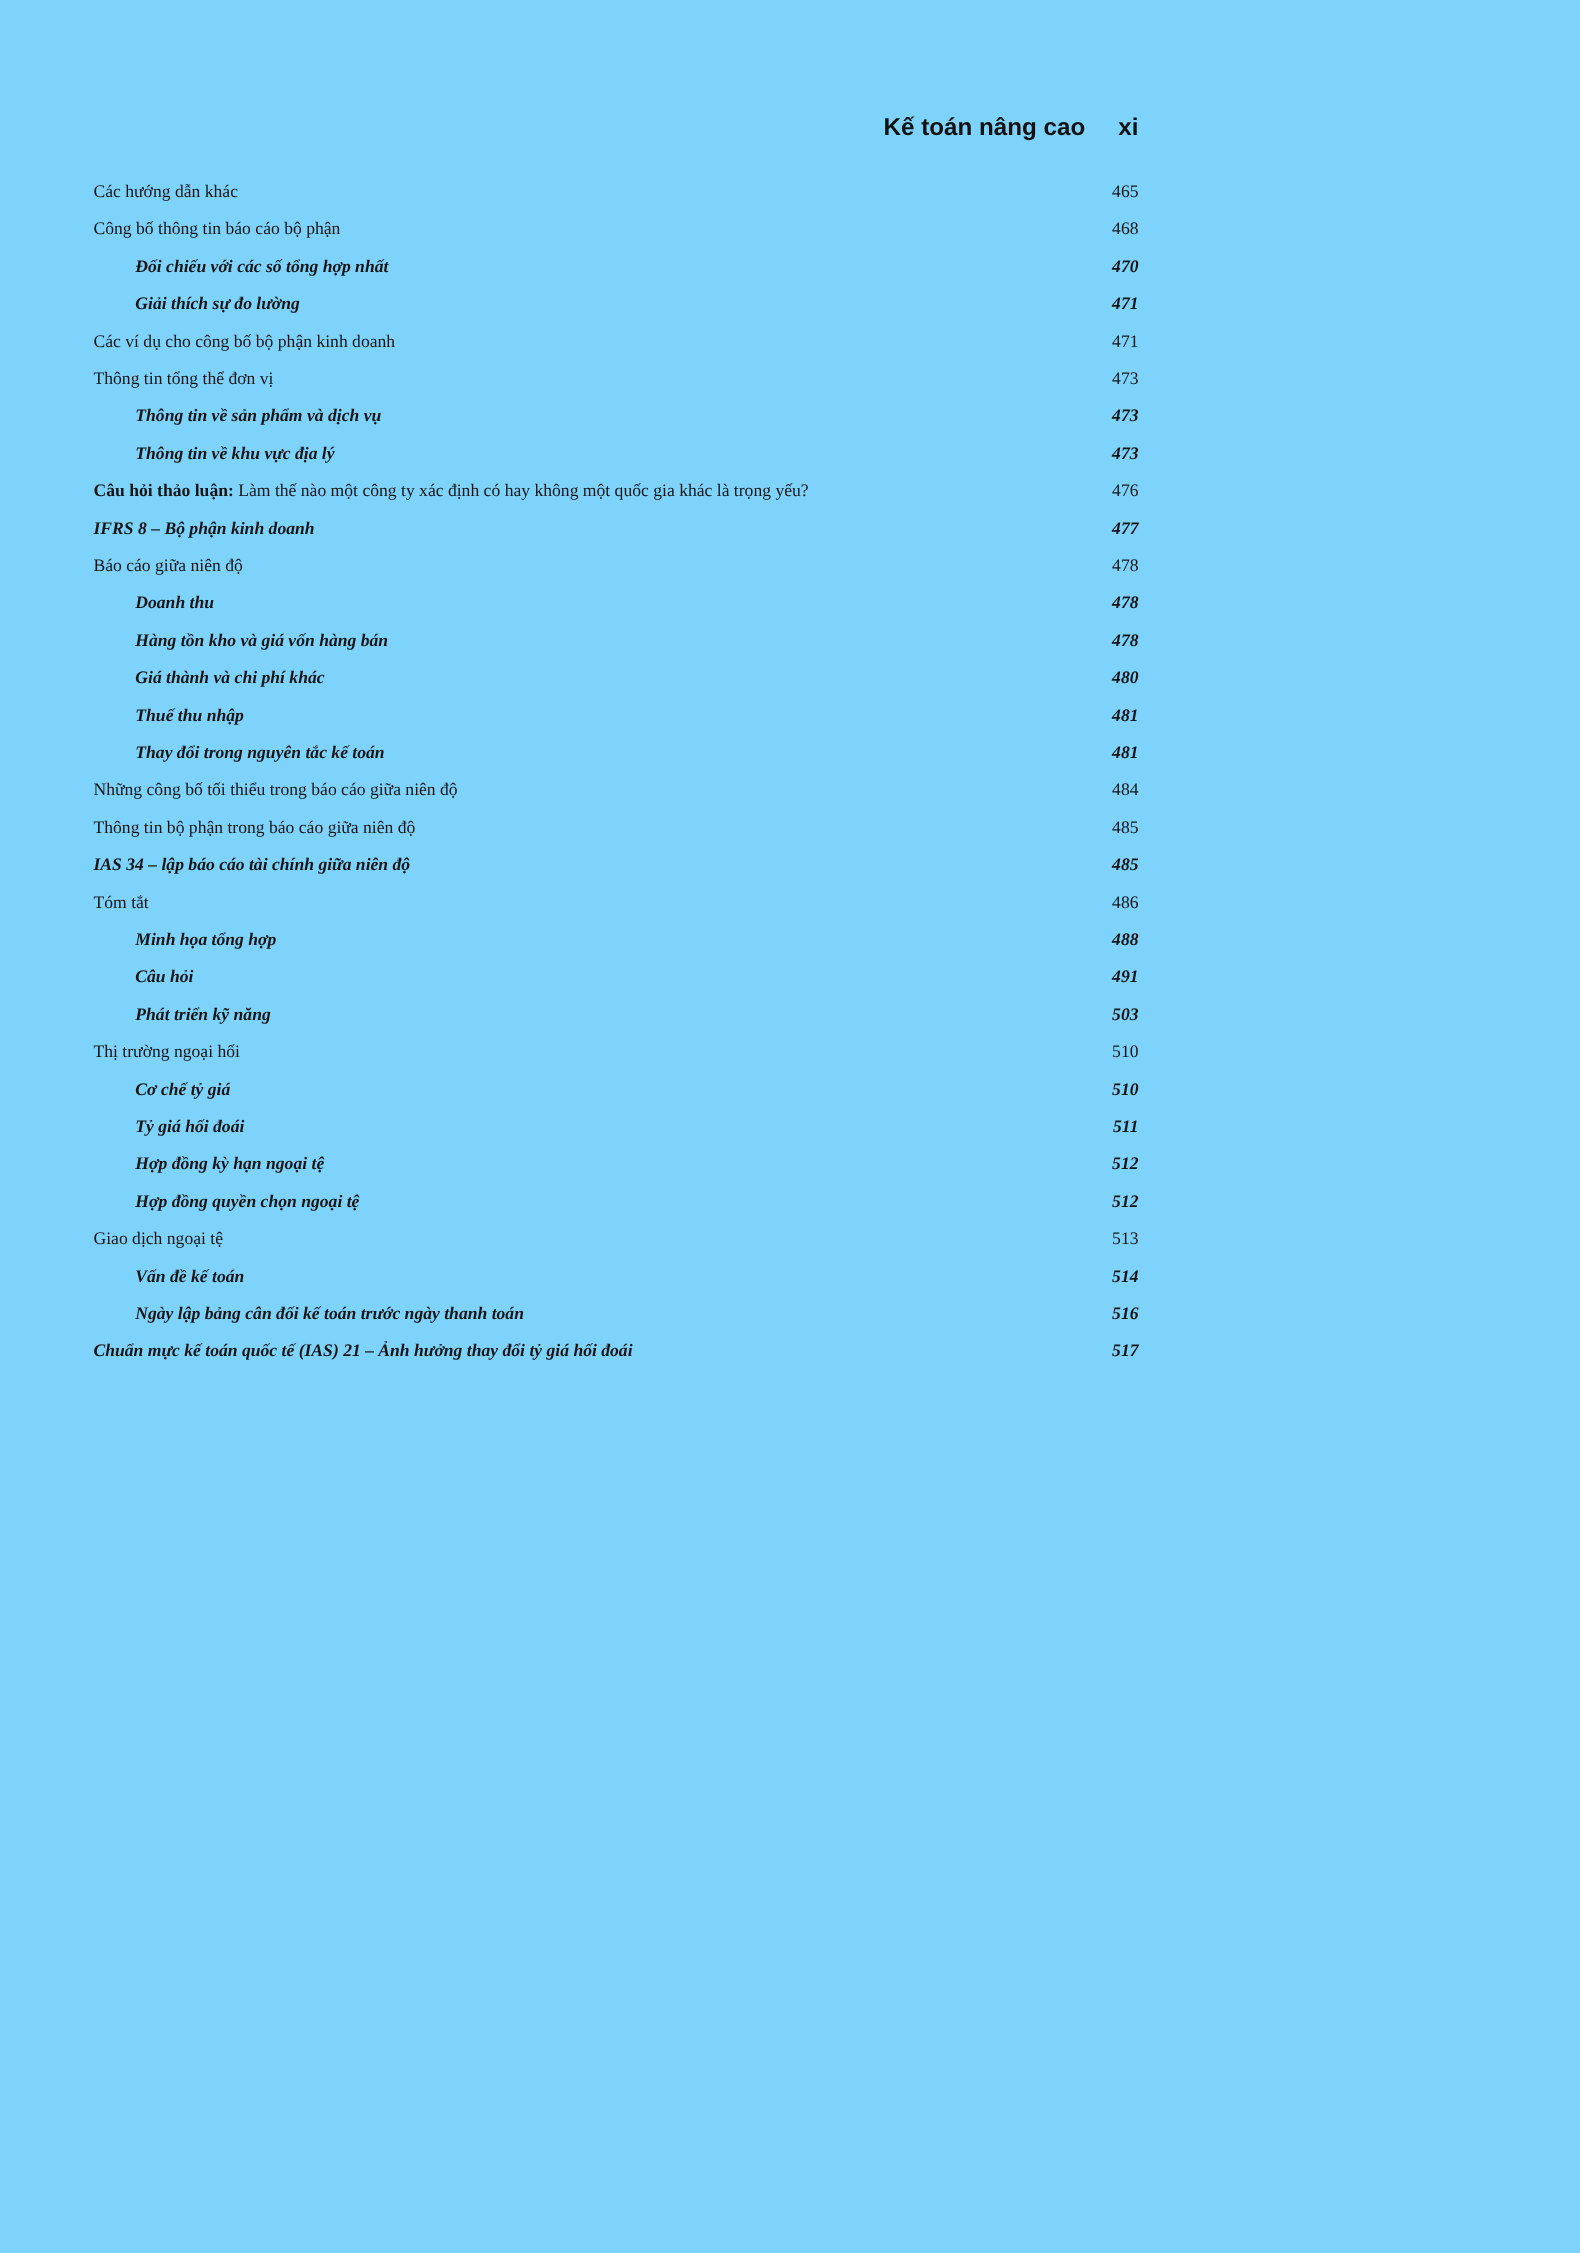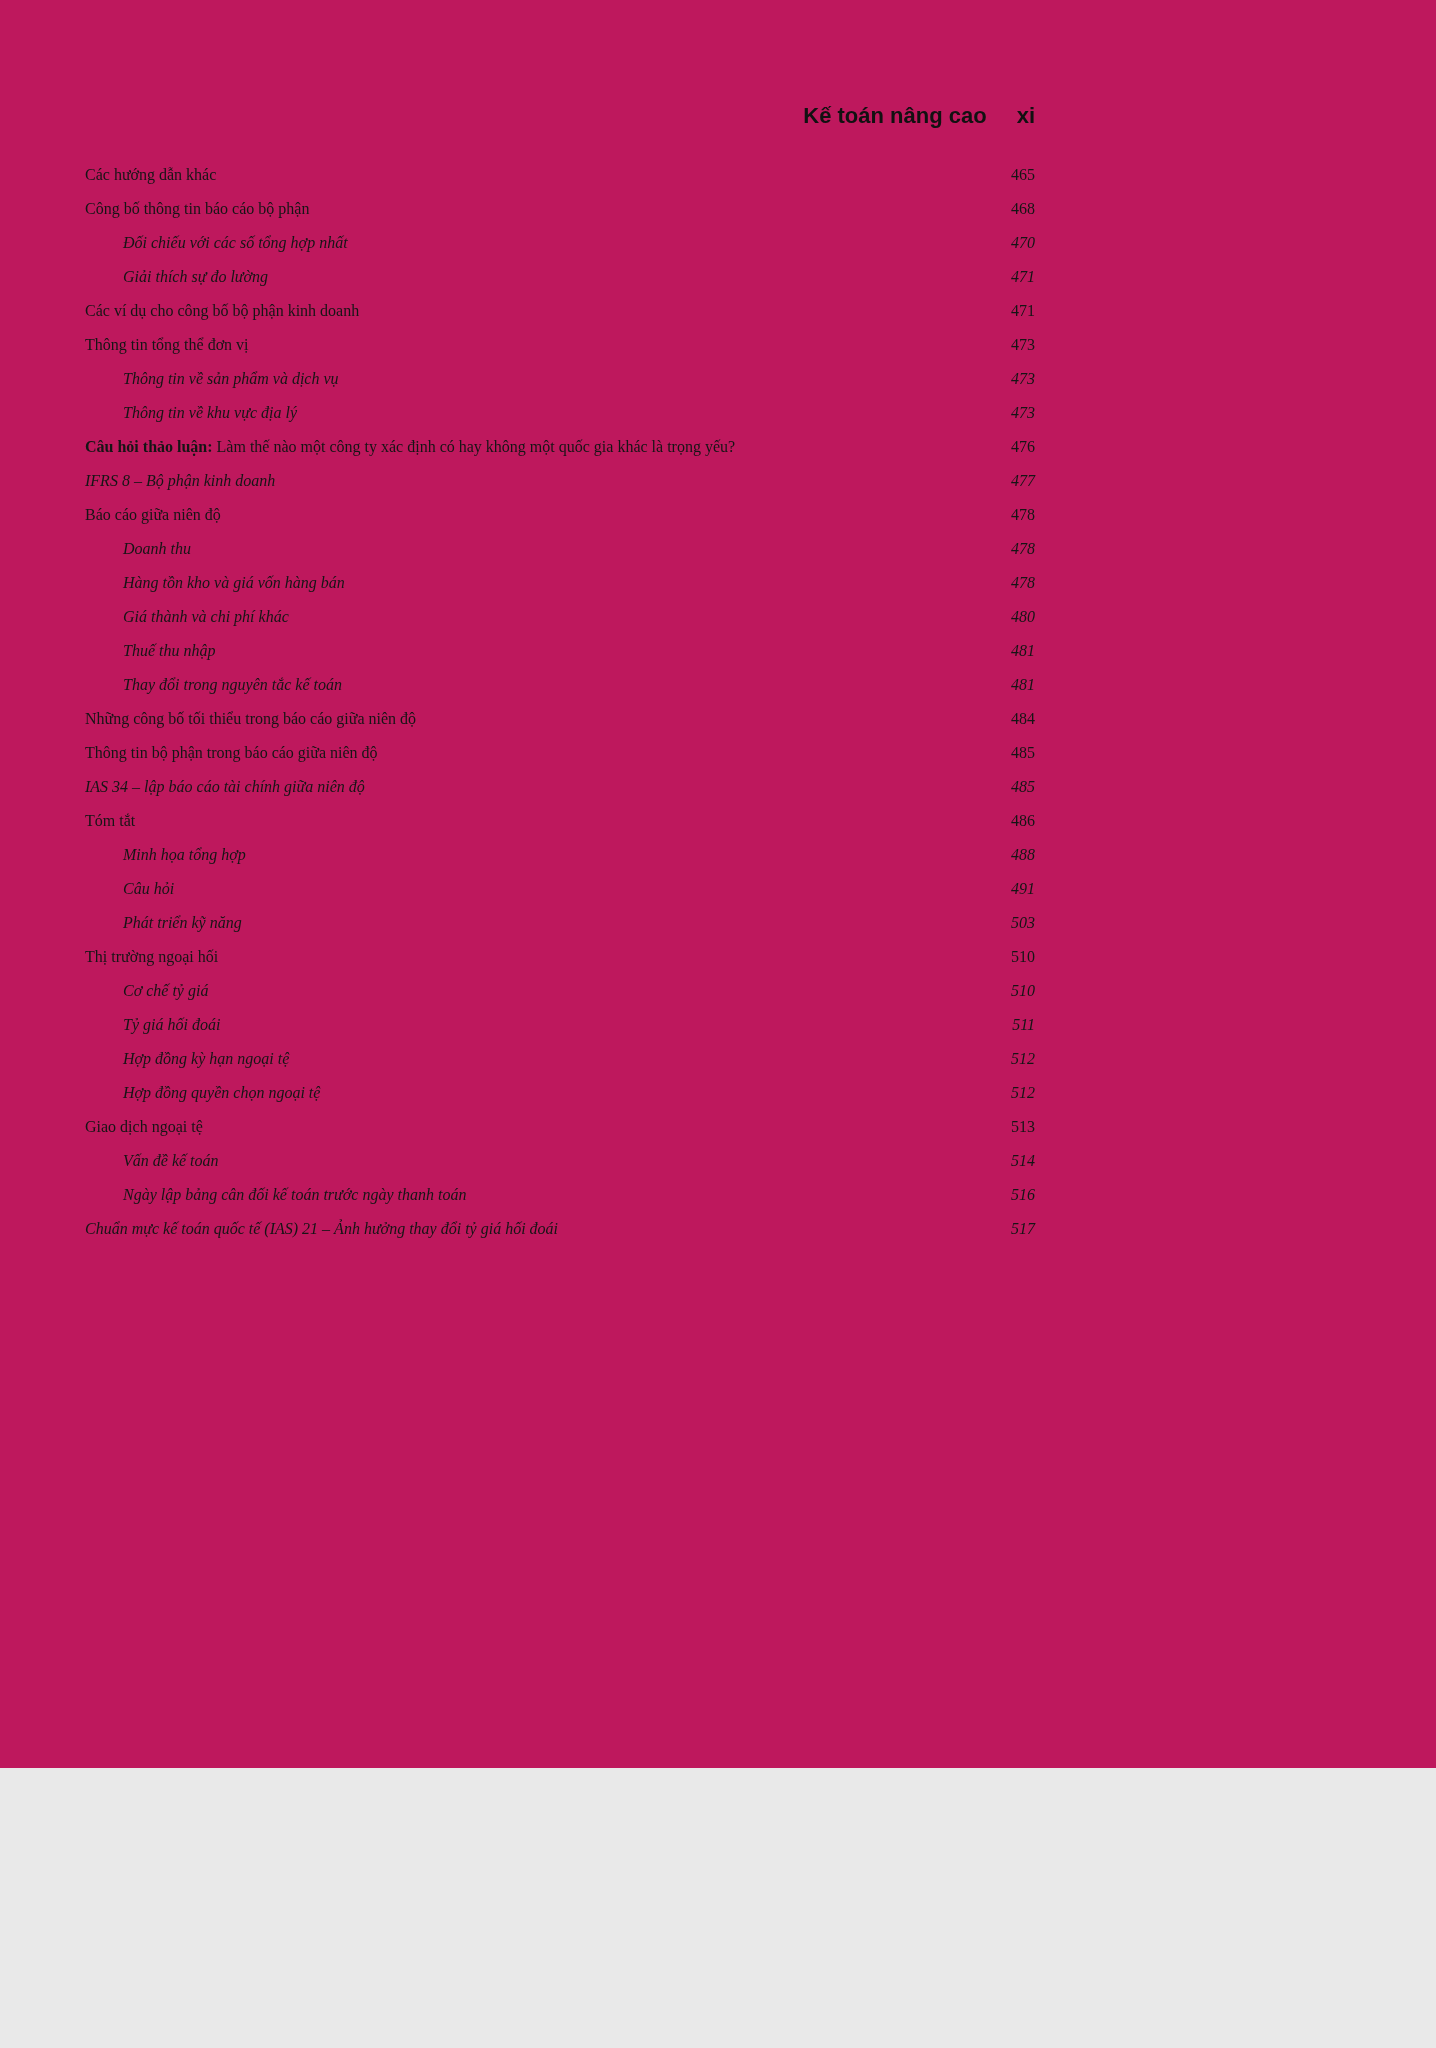--- a/index.html
+++ b/index.html
@@ -3,23 +3,23 @@
 <meta charset="utf-8">
 <style>
   html, body {
     margin: 0;
     padding: 0;
     background: #e9e9e9;
   }
   .page {
     position: relative;
     width: 1436px;
-    height: 1768px;
+    height: 2048px;
     margin: 0 auto;
-    background: #be185d;
+    background: #7dd3fc;
     color: #151515;
     font-family: "Liberation Serif", serif;
     overflow: hidden;
   }
   .running-header {
     position: absolute;
     top: 103px;
     left: 85px;
     right: 401px;
     display: flex;
@@ -52,20 +52,21 @@
     margin-left: 20px;
     white-space: nowrap;
     text-align: right;
   }
   .row.level1 {
     padding-left: 38px;
   }
   .row.italic .title,
   .row.italic .pagenum {
     font-style: italic;
+    font-weight: bold;
   }
   .row.chapter {
     font-weight: bold;
   }
   .row.chapter .pagenum {
     font-weight: normal;
   }
   .row.spaced {
     margin-top: 30px;
   }

